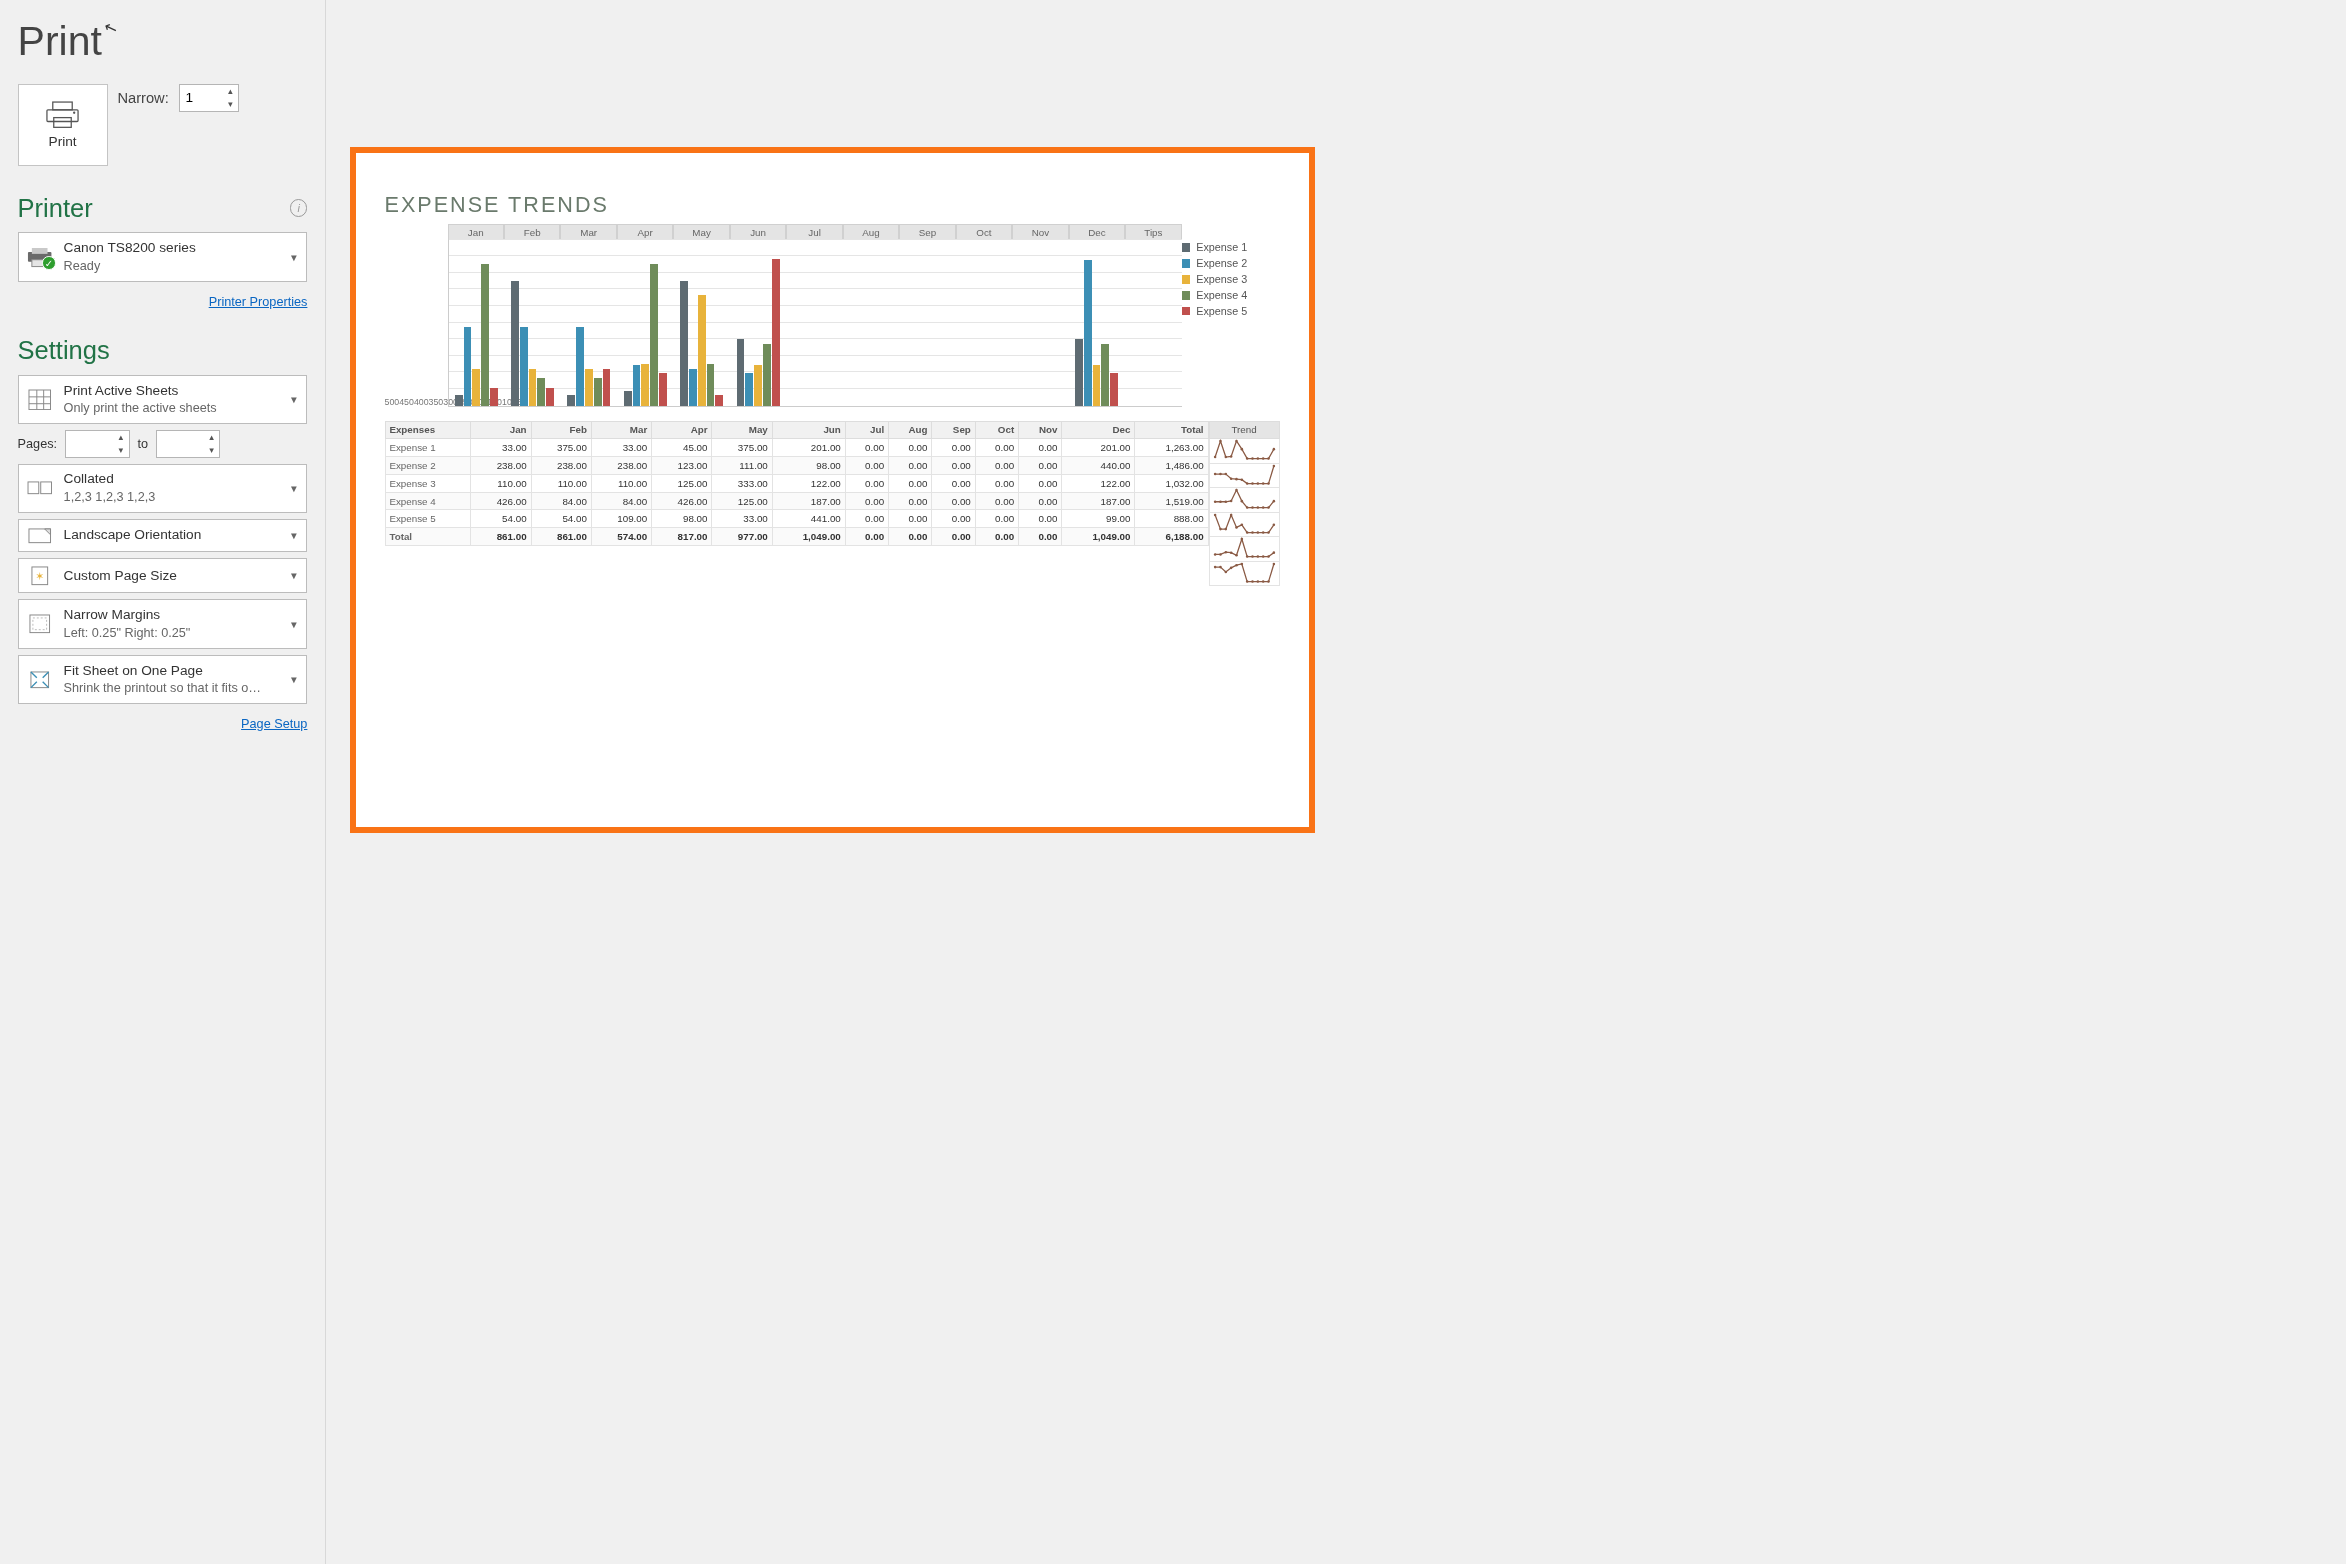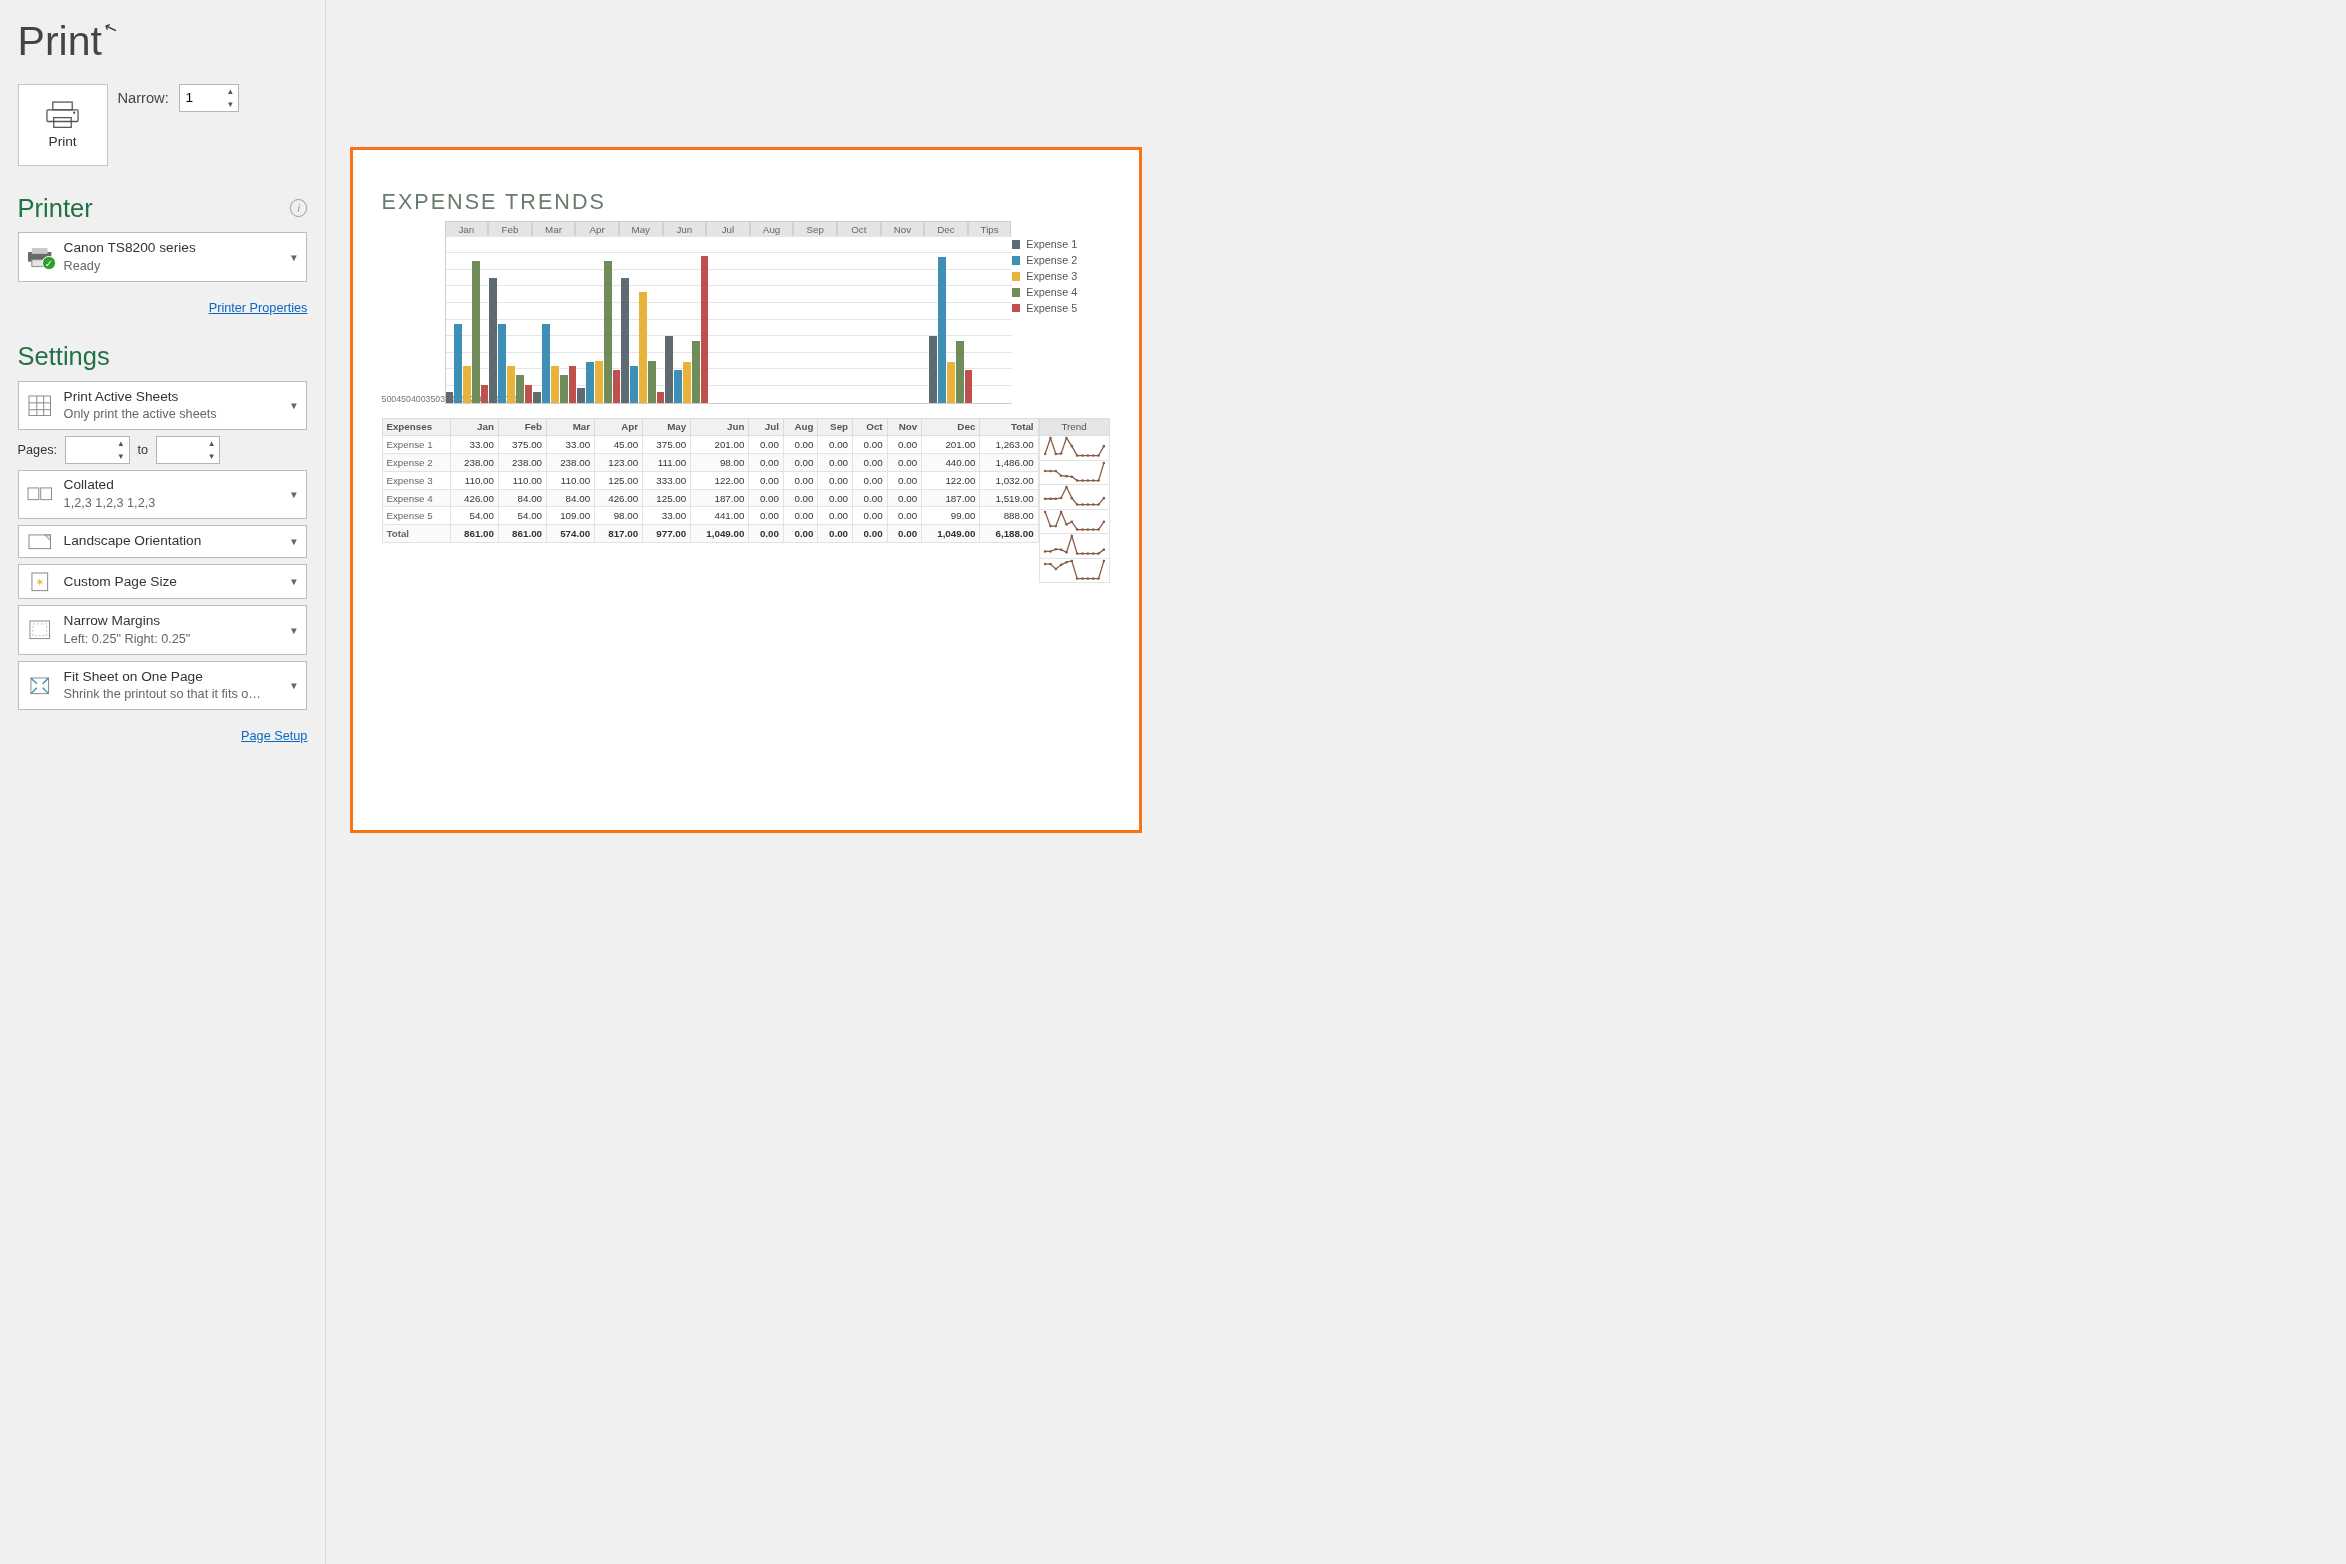--- a/index.html
+++ b/index.html
@@ -72,33 +72,33 @@
   .combo .txt{flex:1;display:flex;flex-direction:column;line-height:1.35;}
   .combo .txt .t1{font-size:13.7px;color:#333;}
   .combo .txt .t2{font-size:12.7px;color:#666;}
   .combo .dd{color:#666;font-size:9.8px;}
   .printer-icon{position:relative;width:27.4px;height:21.6px;}
   .printer-icon svg{width:27.4px;height:21.6px;}
   .green-check{position:absolute;right:-2px;bottom:-2px;width:13.7px;height:13.7px;
     background:#2e9e2e;border-radius:50%;color:#fff;font-size:9.8px;
     display:flex;align-items:center;justify-content:center;border:1px solid #fff;}
 
-  .linkrow{display:flex;justify-content:flex-end;margin-top:19px;}
+  .linkrow{display:flex;justify-content:flex-end;margin-top:13px;}
   .linkrow a{color:#0a66c2;text-decoration:underline;font-size:12.7px;cursor:pointer;}
 
   .pages-row{display:flex;align-items:center;gap:7.8px;margin:5.9px 0;}
   .pages-row .spin input{width:47px;}
 
   
   .preview-area{
     flex:1;padding:147px 39px 39px 23.5px;
   }
   .paper{
-    background:#fff;border:3px solid #f97316;
-    width:792px;height:686px;
+    background:#fff;border:6px solid #f97316;
+    width:965px;height:686px;
     padding:39px 29px 19px 29px;
     position:relative;
   }
   .paper h2{
     font-weight:400;color:#6a7a6c;letter-spacing:2px;
     margin:0 0 5.9px 0;font-size:21.6px;
   }
 
   
   .chart-wrap{display:flex;}

